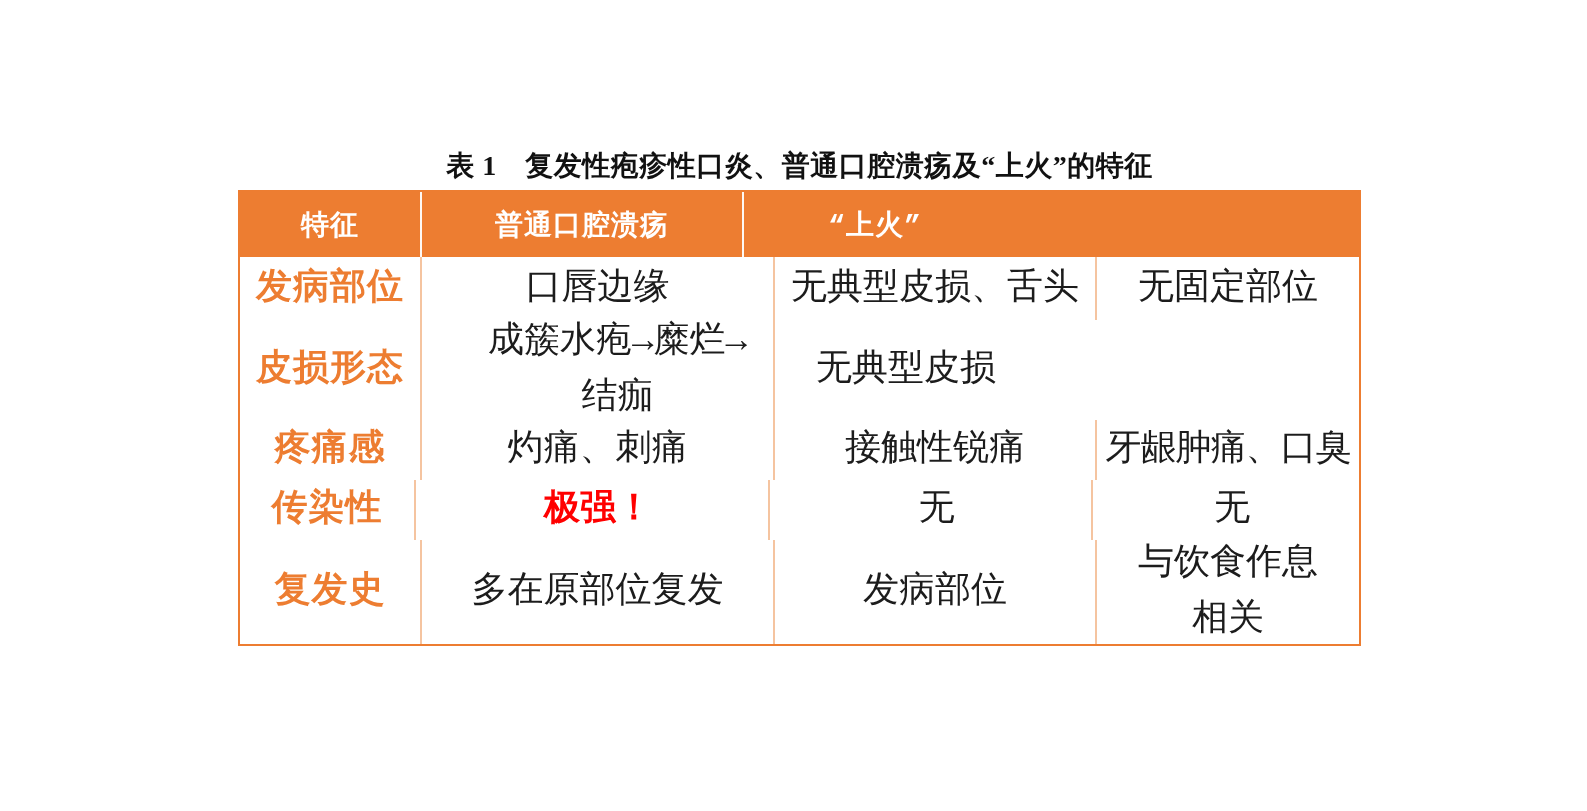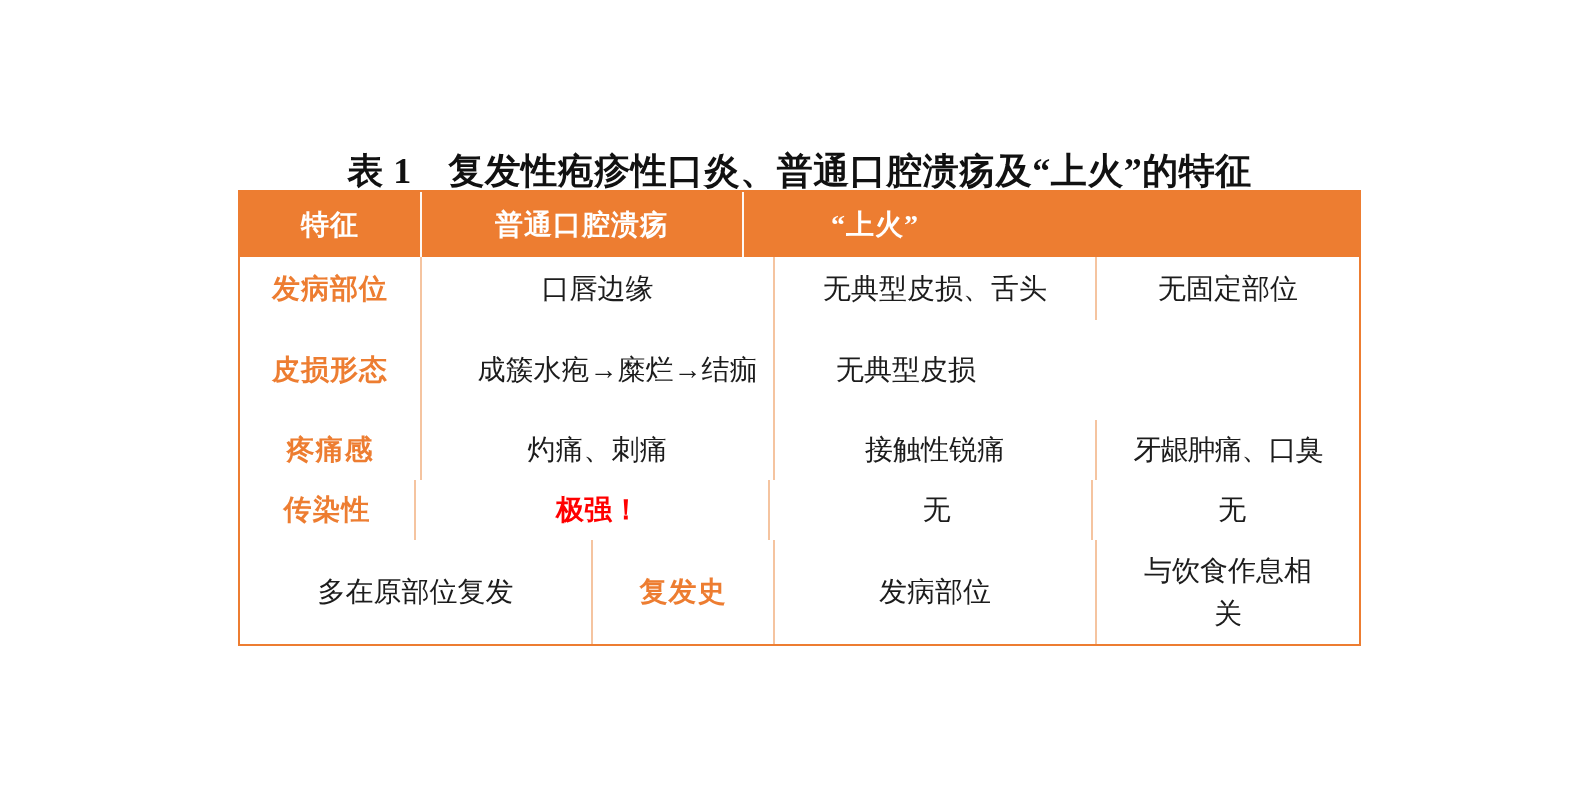--- a/index.html
+++ b/index.html
@@ -14,34 +14,35 @@
     overflow: hidden;
     font-family: "Liberation Serif", "DejaVu Serif", serif;
     color: var(--body-text, #1c1c1c);
   }
   .doc-title {
     position: absolute;
     left: 238px;
     top: 147px;
     width: 1123px;
     text-align: center;
-    font-size: 36px;
+    font-size: 28px;
     font-weight: 600;
     letter-spacing: 0.5px;
     color: #111111;
     white-space: nowrap;
   }
   .cmp-table {
     position: absolute;
     left: 238px;
     top: 190px;
     width: 1123px;
     box-sizing: border-box;
     border: 2px solid var(--accent, #ED7D31);
     background: #ffffff;
+    font-family: Liberation Mono, monospace;
   }
   .header-row {
     display: flex;
     height: 65px;
     background: var(--accent, #ED7D31);
   }
   .hcell {
     box-sizing: border-box;
     display: flex;
     align-items: center;
@@ -62,21 +63,21 @@
   .r2 { height: 100px; }
   .r3 { height: 60px; }
   .r4 { height: 60px; gap: 12px; }
   .r5 { height: 104px; }
   .cell {
     box-sizing: border-box;
     display: flex;
     align-items: center;
     justify-content: center;
     text-align: center;
-    font-size: 28px;
+    font-size: 36px;
     line-height: 1.55;
     border-right: 2px solid var(--border-light, #F5C4A0);
   }
   .cell.c4 { border-right: none; }
   .label-cell {
     color: var(--accent, #ED7D31);
     font-weight: bold;
     letter-spacing: 1px;
   }
   .danger {
@@ -123,21 +124,21 @@
   </div>
 
   <div class="body-row r4">
     <div class="cell label-cell c1">传染性</div>
     <div class="cell c2 danger">极强！</div>
     <div class="cell c3">无</div>
     <div class="cell c4">无</div>
   </div>
 
   <div class="body-row r5">
+    <div class="cell label-cell c1">复发史</div>
     <div class="cell c2">多在原部位复发</div>
-    <div class="cell label-cell c1">复发史</div>
     <div class="cell c3">发病部位</div>
     <div class="cell c4">
       <span class="constrain-180">与饮食作息相关</span>
     </div>
   </div>
 
 </div>
 
 </body></html>

